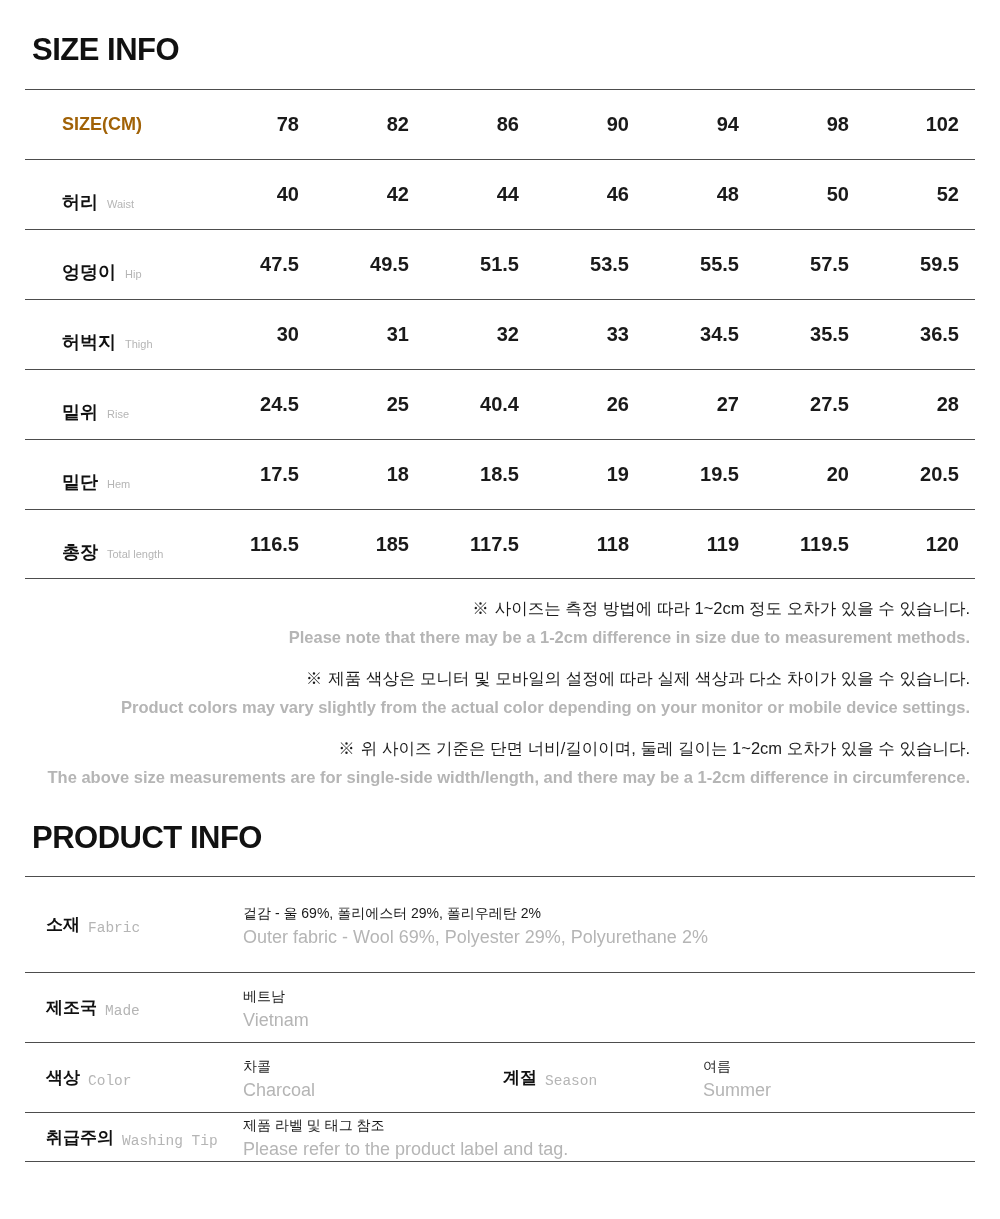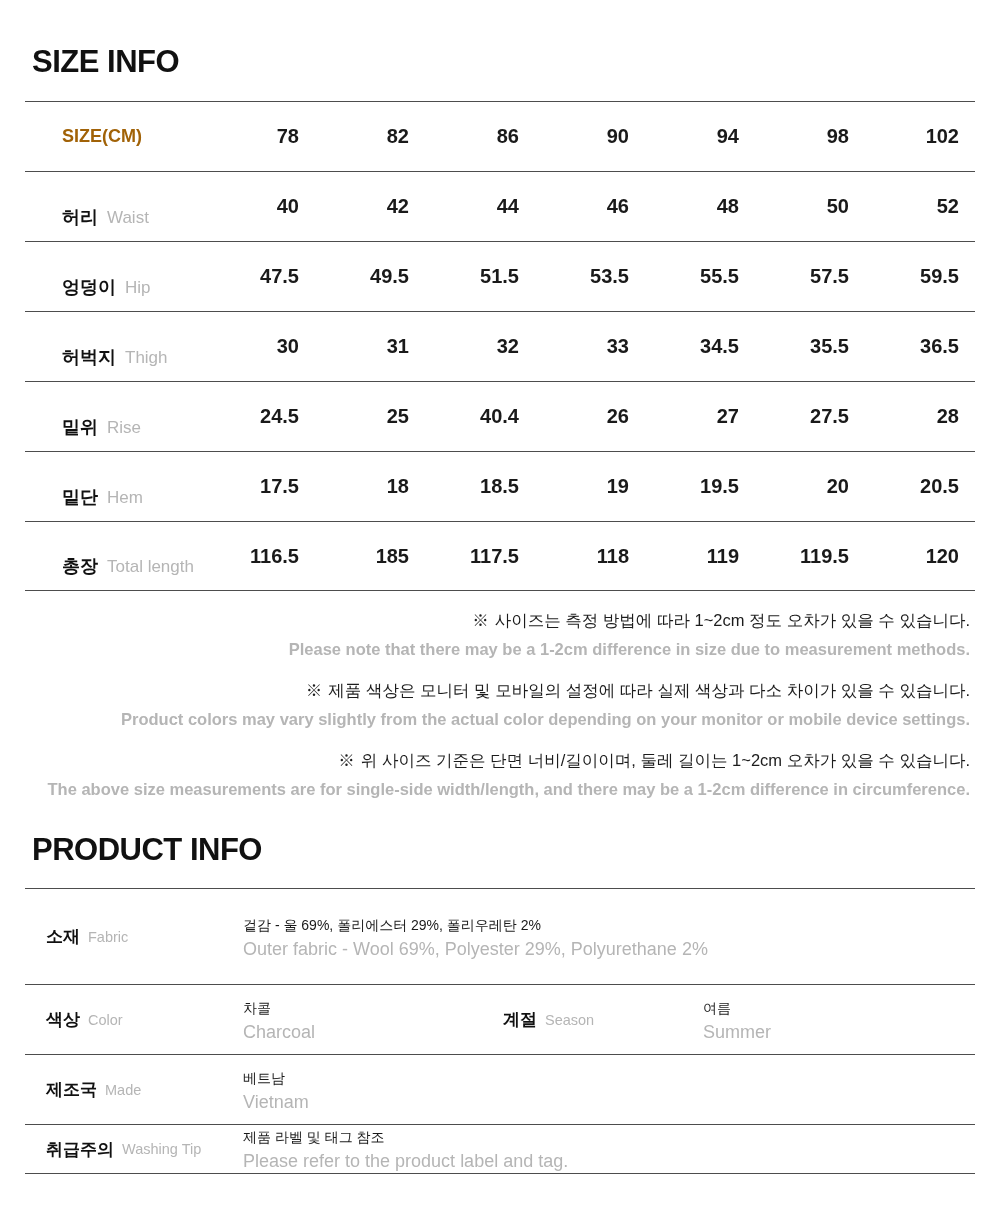--- a/index.html
+++ b/index.html
@@ -17,39 +17,39 @@
     color:var(--ink);
     overflow:hidden;
   }
   .section-title{
     margin:0 0 0 32px;
     font-size:31px;
     font-weight:800;
     letter-spacing:-0.5px;
     color:#111;
   }
-  .size-title{ padding-top:44px; }
+  .size-title{ padding-top:32px; }
   .product-title{ margin-top:28px; }
 
   
   .size-table{ margin:21px 25px 0 25px; }
   .s-row{
     display:flex; align-items:center;
     height:70px;
     border-top:1.6px solid var(--line);
   }
   .s-row.last{ border-bottom:1.6px solid var(--line); }
   .s-label{
     width:164px; flex:0 0 164px;
     padding-left:37px;
     display:flex; align-items:baseline; gap:9px;
     white-space:nowrap;
   }
   .s-label .ko{ font-size:18px; font-weight:700; color:#111; }
-  .s-label .en{ font-size:17px; color:var(--muted);margin-top:23px; }
+  .s-label .en{ font-size:11px; color:var(--muted);margin-top:23px; }
   .s-header-label{ font-size:18px; font-weight:700; color:#a16207; }
   .s-val{
     width:110px; flex:0 0 110px;
     text-align:right;
     font-size:20px; font-weight:700; color:var(--ink);
   }
 
   
   .notes{ margin:15px 30px 0 28px; }
   .note{ margin-bottom:12px;text-align:right; }
@@ -63,22 +63,23 @@
     display:flex; align-items:center;
     height:70px;
     border-top:1.6px solid var(--line);
   }
   .p-row.tall{ height:96px; }
   .p-row.short{ height:50px; }
   .p-row.last{ border-bottom:1.6px solid var(--line); }
   .p-label{
     width:218px; flex:0 0 218px;
     padding-left:21px;
-    display:flex; align-items:center; gap:8px;
+    display:flex; align-items:flex-end; gap:8px;
     white-space:nowrap;
+    font-family:Liberation Mono, monospace;
   }
   .p-label.second{ width:200px; flex:0 0 200px; padding-left:0; }
   .p-label .ko{ font-size:17px; font-weight:700; color:#111; }
   .p-label .en{ font-size:14.5px; color:var(--muted); }
   .p-value{ flex:1 1 auto; }
   .p-value.fixed{ flex:0 0 260px; width:260px; }
   .v-ko{ font-size:14px; color:var(--ink); line-height:24px; }
   .v-en{ font-size:18px; color:var(--muted); line-height:24px; }
 </style>
 </head>
@@ -220,48 +221,48 @@
         <span class="en">Fabric</span>
       </div>
       <div class="p-value">
         <div class="v-ko">겉감 - 울 69%, 폴리에스터 29%, 폴리우레탄 2%</div>
         <div class="v-en">Outer fabric - Wool 69%, Polyester 29%, Polyurethane 2%</div>
       </div>
     </div>
 
     <div class="p-row">
       <div class="p-label">
+        <span class="ko">제조국</span>
+        <span class="en">Made</span>
+      </div>
+      <div class="p-value">
+        <div class="v-ko">베트남</div>
+        <div class="v-en">Vietnam</div>
+      </div>
+    </div>
+
+    <div class="p-row">
+      <div class="p-label">
         <span class="ko">색상</span>
         <span class="en">Color</span>
       </div>
       <div class="p-value fixed">
         <div class="v-ko">차콜</div>
         <div class="v-en">Charcoal</div>
       </div>
       <div class="p-label second">
         <span class="ko">계절</span>
         <span class="en">Season</span>
       </div>
       <div class="p-value">
         <div class="v-ko">여름</div>
         <div class="v-en">Summer</div>
       </div>
     </div>
 
-    <div class="p-row">
-      <div class="p-label">
-        <span class="ko">제조국</span>
-        <span class="en">Made</span>
-      </div>
-      <div class="p-value">
-        <div class="v-ko">베트남</div>
-        <div class="v-en">Vietnam</div>
-      </div>
-    </div>
-
     <div class="p-row short last">
       <div class="p-label">
         <span class="ko">취급주의</span>
         <span class="en">Washing Tip</span>
       </div>
       <div class="p-value">
         <div class="v-ko">제품 라벨 및 태그 참조</div>
         <div class="v-en">Please refer to the product label and tag.</div>
       </div>
     </div>

